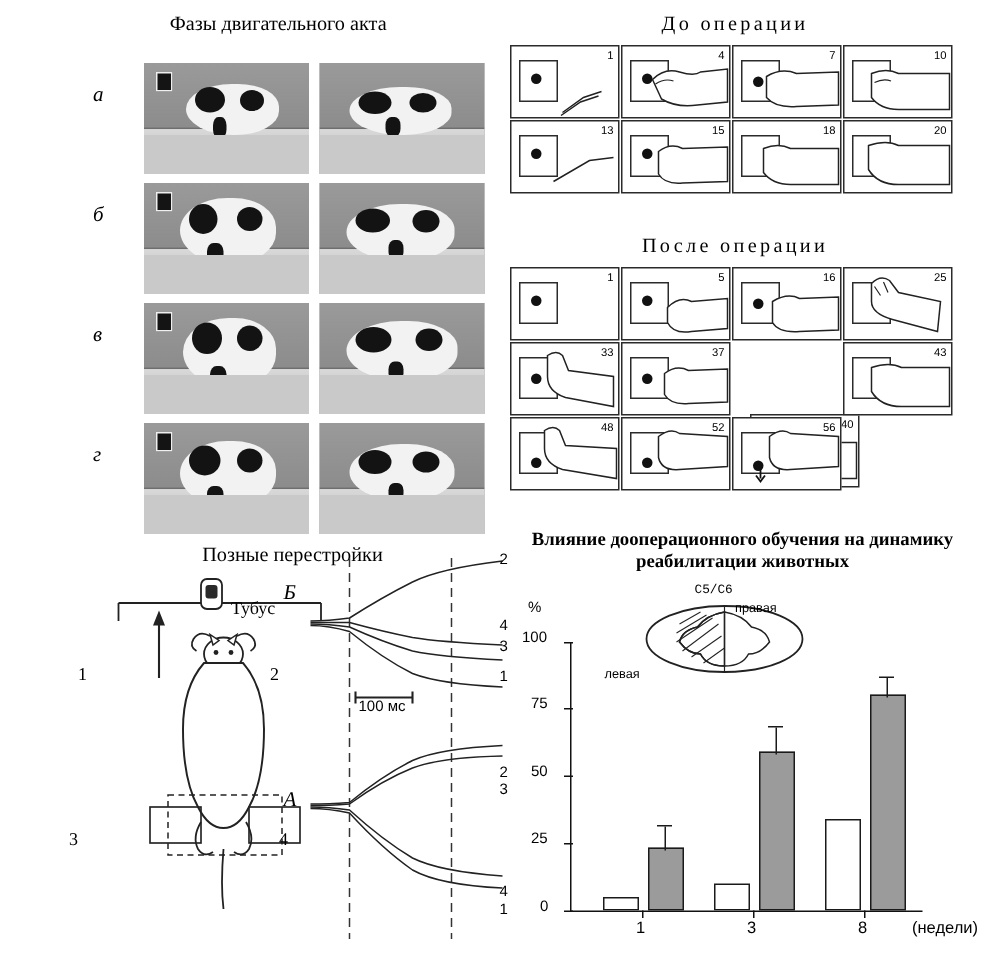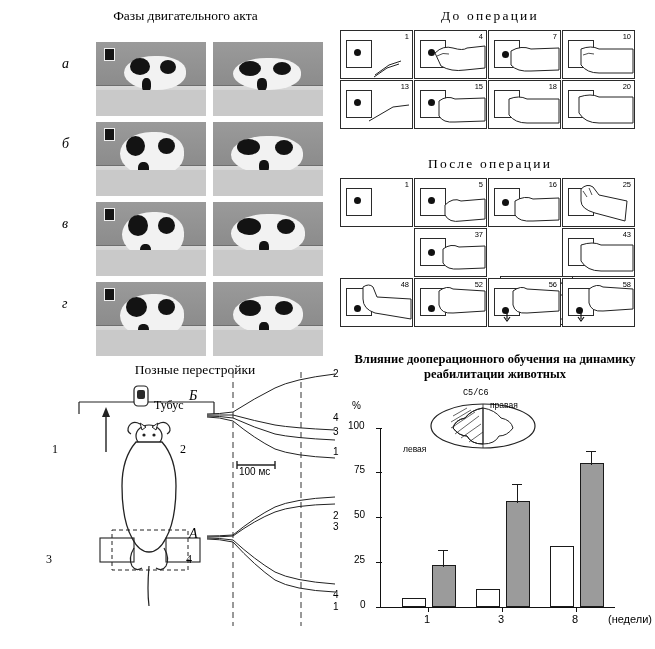--- a/index.html
+++ b/index.html
@@ -261,20 +261,28 @@
       <div class="cellnum">25</div>
       <div class="wellbox"></div>
       <svg class="pawsvg" width="71" height="47">
         <path d="M18 10 q6 -6 12 -2 l6 8 l28 6 l-2 20 l-30 -8 q-14 -4 -14 -12 z" fill="#fff" stroke="#222" stroke-width="1"></path>
         <path d="M20 12 l4 6 M26 9 l3 7" stroke="#222" stroke-width="0.8" fill="none"></path>
       </svg>
     </div>
   </div>
 
   <div class="seqrow" style="left:0;top:70px;width:300px;">
+    <div class="cell" style="left:0;">
+      <div class="cellnum">33</div>
+      <div class="wellbox"></div>
+        <div class="pellet" style="left:13px;top:20px;"></div>
+      <svg class="pawsvg" width="71" height="47">
+        <path d="M24 8 q6 -4 10 0 l4 10 l30 4 l0 20 l-32 -6 q-12 -4 -12 -14 z" fill="#fff" stroke="#222" stroke-width="1"></path>
+      </svg>
+    </div>
     <div class="cell" style="left:74px;">
       <div class="cellnum">37</div>
       <div class="wellbox"></div>
         <div class="pellet" style="left:13px;top:20px;"></div>
       <svg class="pawsvg" width="71" height="47">
         <path d="M28 20 q8 -6 16 -2 l26 -1 l0 22 l-26 1 q-12 1 -16 -6 z" fill="#fff" stroke="#222" stroke-width="1"></path>
       </svg>
     </div>
     <div class="cell" style="left:160px;margin-top:48px;">
       <div class="cellnum">40</div>
@@ -308,29 +316,20 @@
       <svg class="pawsvg" width="71" height="47">
         <path d="M24 12 q8 -6 14 -2 l32 2 l0 20 l-32 2 q-12 1 -14 -8 z" fill="#fff" stroke="#222" stroke-width="1"></path>
       </svg>
     </div>
     <div class="cell" style="left:148px;">
       <div class="cellnum">56</div>
       <div class="wellbox"></div>
         <div class="pellet" style="left:13px;top:28px;"></div>
       <svg class="pawsvg" width="71" height="47">
         <path d="M24 12 q8 -6 14 -2 l32 2 l0 20 l-32 2 q-12 1 -14 -8 z" fill="#fff" stroke="#222" stroke-width="1"></path>
-        <path d="M18 30 l0 10 M15 38 l3 4 l3 -4" stroke="#111" fill="none" stroke-width="1.2"></path>
-      </svg>
-    </div>
-    <div class="cell" style="left:222px;">
-      <div class="cellnum">58</div>
-      <div class="wellbox"></div>
-        <div class="pellet" style="left:13px;top:28px;"></div>
-      <svg class="pawsvg" width="71" height="47">
-        <path d="M26 10 q8 -6 14 -2 l30 2 l0 20 l-30 2 q-12 1 -14 -8 z" fill="#fff" stroke="#222" stroke-width="1"></path>
         <path d="M18 30 l0 10 M15 38 l3 4 l3 -4" stroke="#111" fill="none" stroke-width="1.2"></path>
       </svg>
     </div>
   </div>
 </div>
 
 <div class="panel" id="posture">
   <div class="ttl" style="position:absolute;left:60px;top:0;width:230px;">Позные  перестройки</div>
 
   <svg width="210" height="250" style="position:absolute;left:54px;top:18px;">

